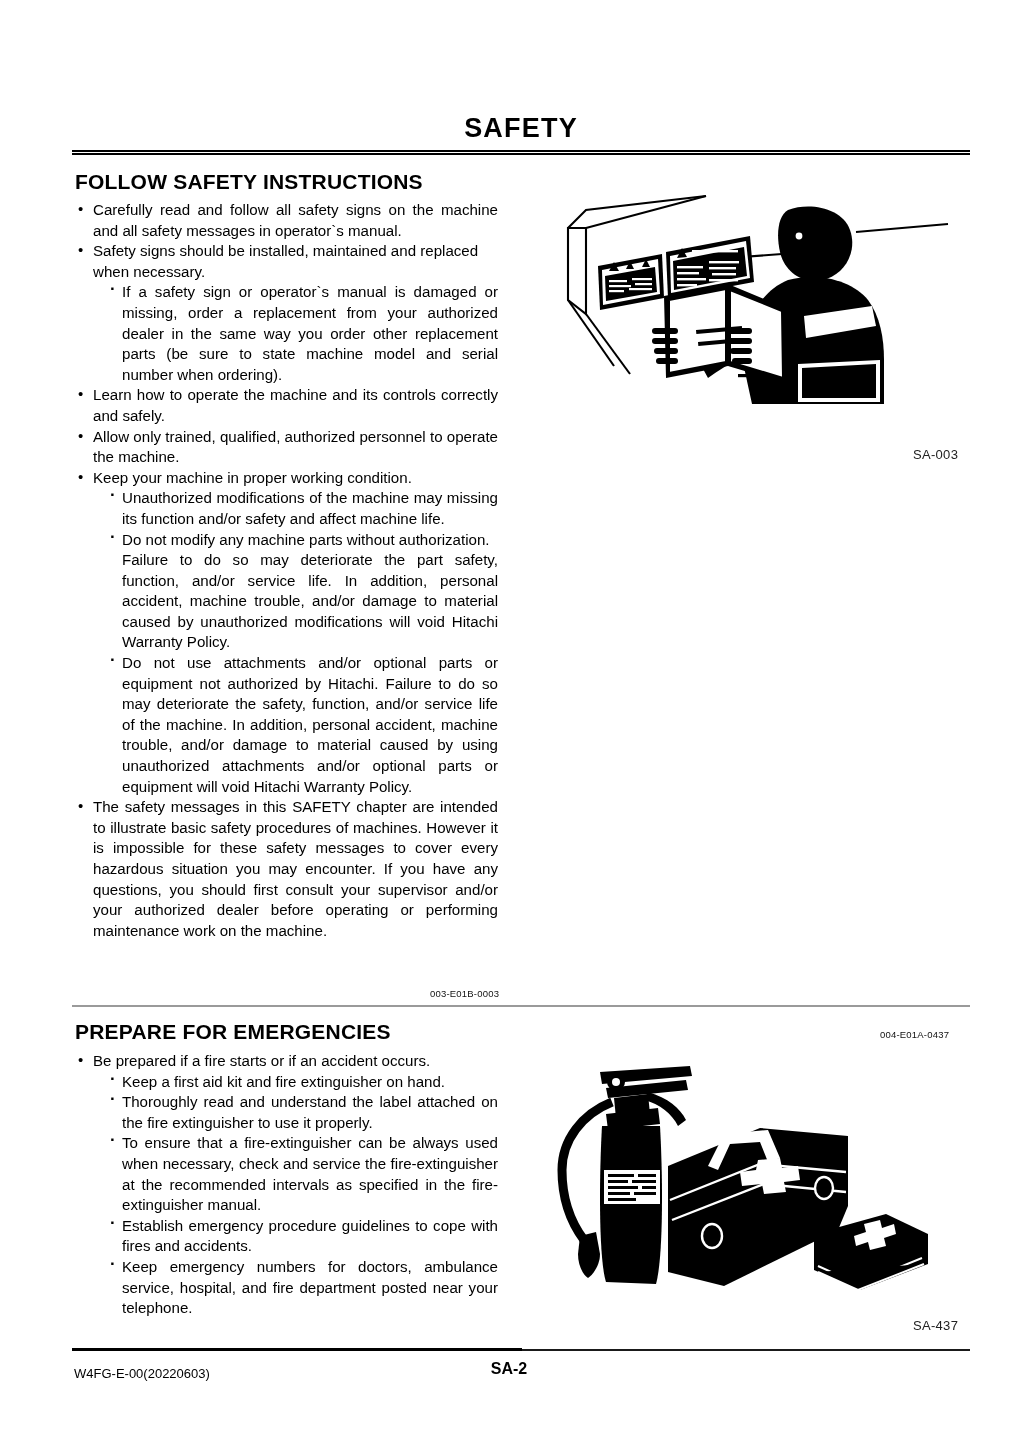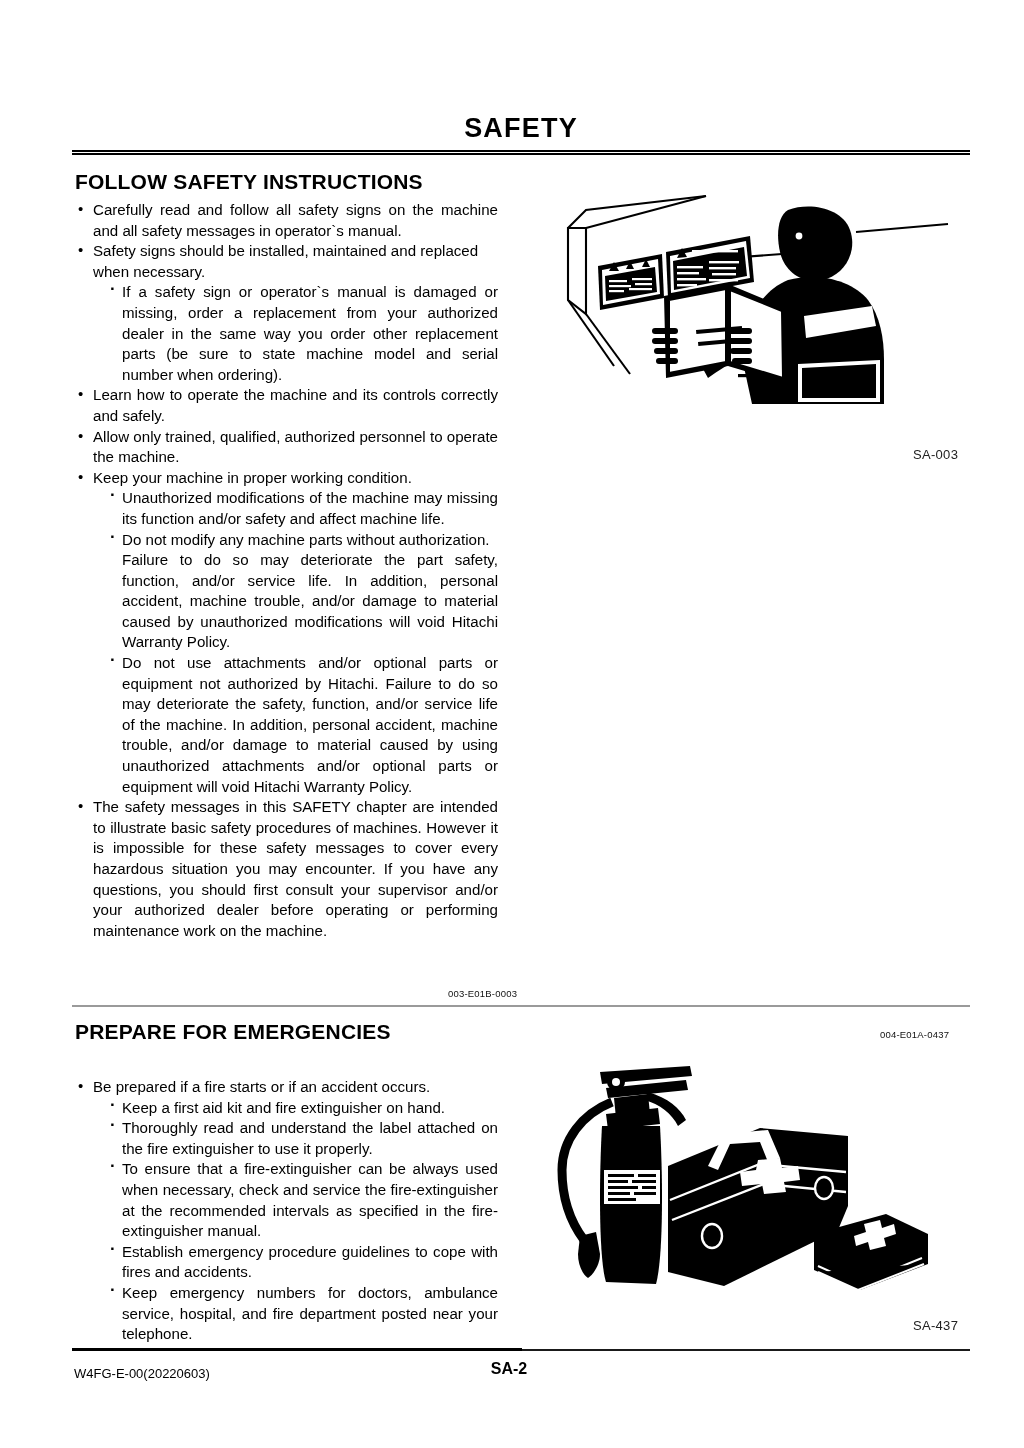--- a/index.html
+++ b/index.html
@@ -58,21 +58,21 @@
 
   
   .text-col {
     position: absolute;
     left: 78px;
     width: 420px;
     font-size: 15.1px;
     line-height: 20.6px;
   }
   #col-follow { top: 200px; }
-  #col-prepare { top: 1051px; margin-top: 26px; }
+  #col-prepare { top: 1051px; }
 
   ul.lvl1 {
     list-style: none;
     margin: 0;
     padding: 0;
   }
   ul.lvl1 > li {
     position: relative;
     padding-left: 15px;
     margin: 0;
@@ -120,21 +120,21 @@
   .nojust { text-align: left !important; }
 
   
   .refcode {
     position: absolute;
     font-size: 9.5px;
     color: #111;
     letter-spacing: 0.2px;
     white-space: nowrap;
   }
-  #ref-003 { left: 448px; top: 988px; text-align: right; }
+  #ref-003 { left: 430px; top: 988px; text-align: right; }
   #ref-004 { left: 880px; top: 1029px; }
 
   .figcode {
     position: absolute;
     font-size: 13px;
     color: #222;
     letter-spacing: 0.3px;
     white-space: nowrap;
   }
   #figcode-sa003 { left: 913px; top: 447px; }

